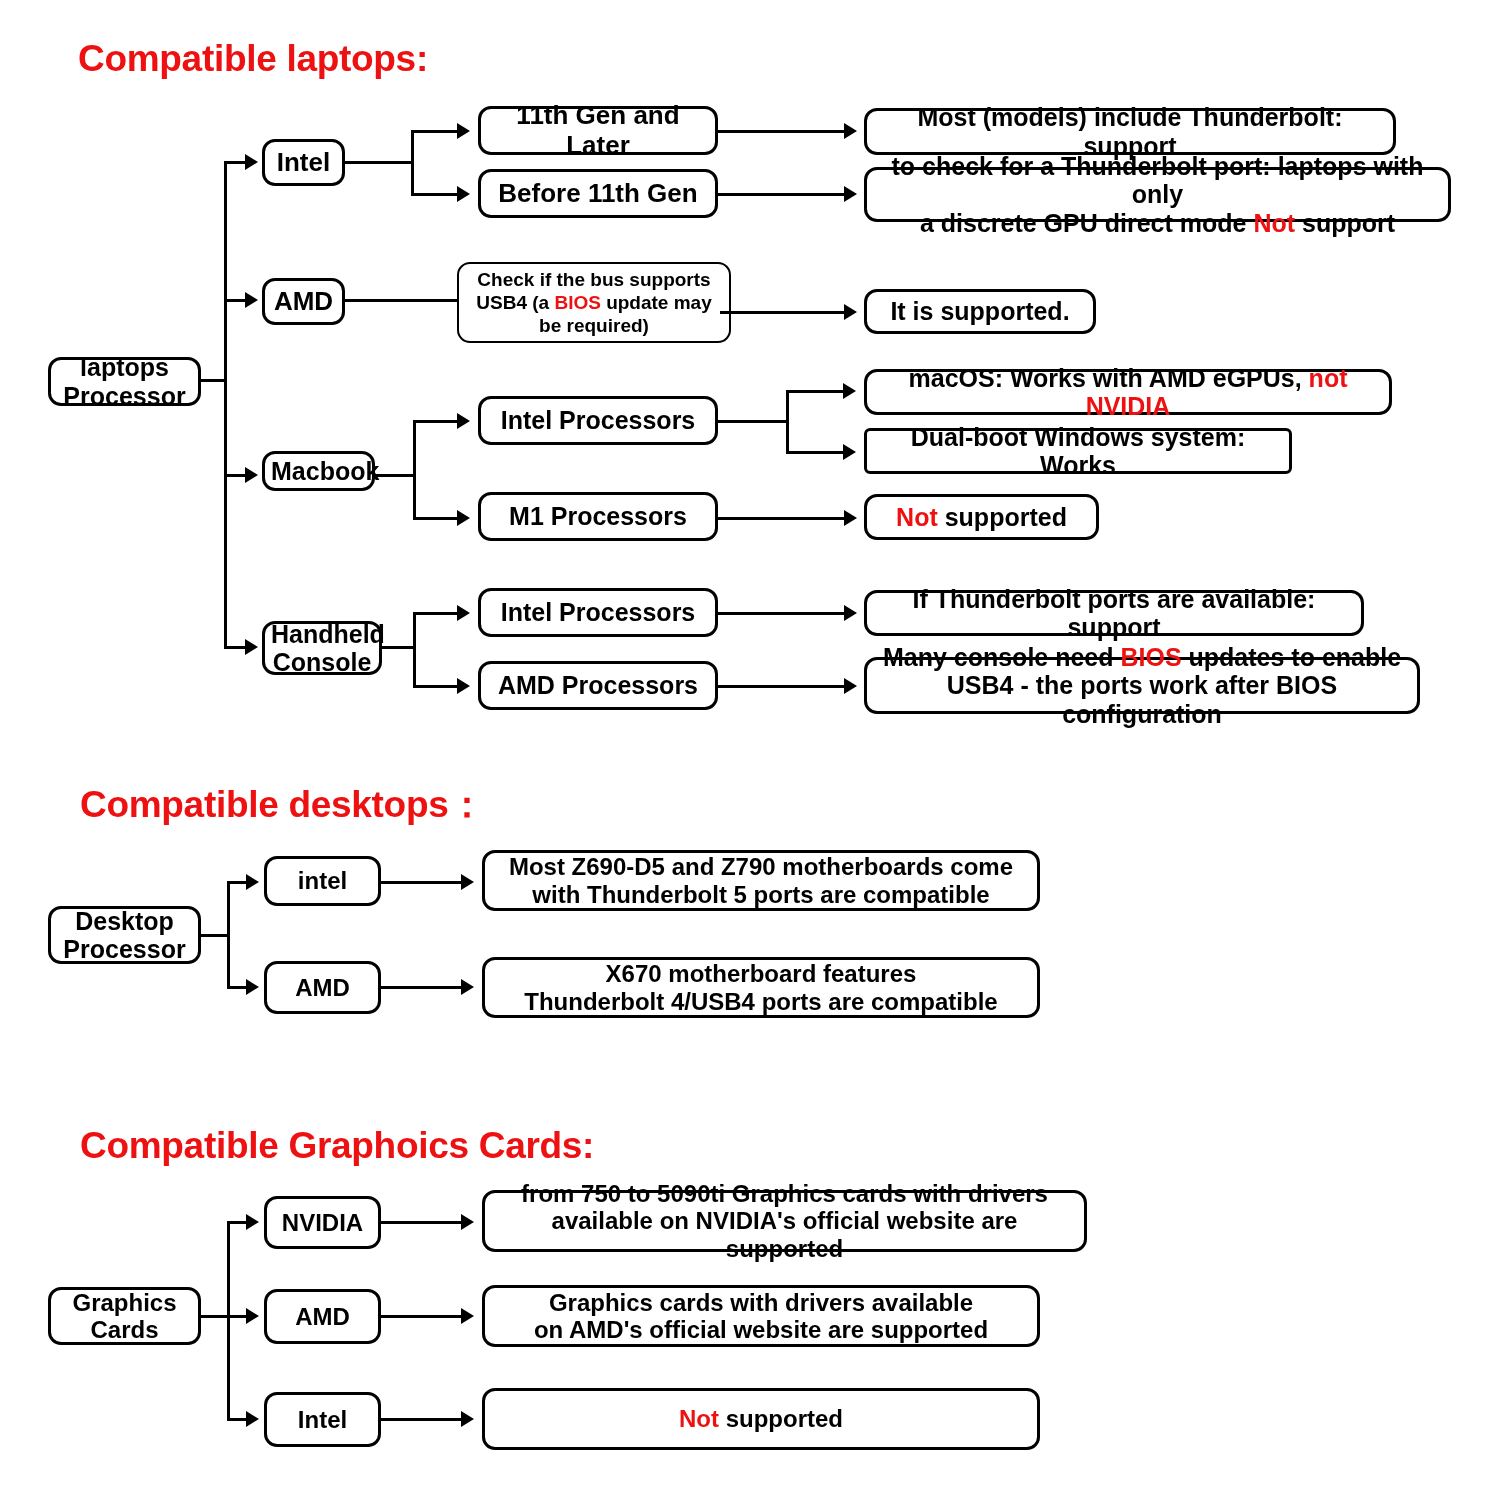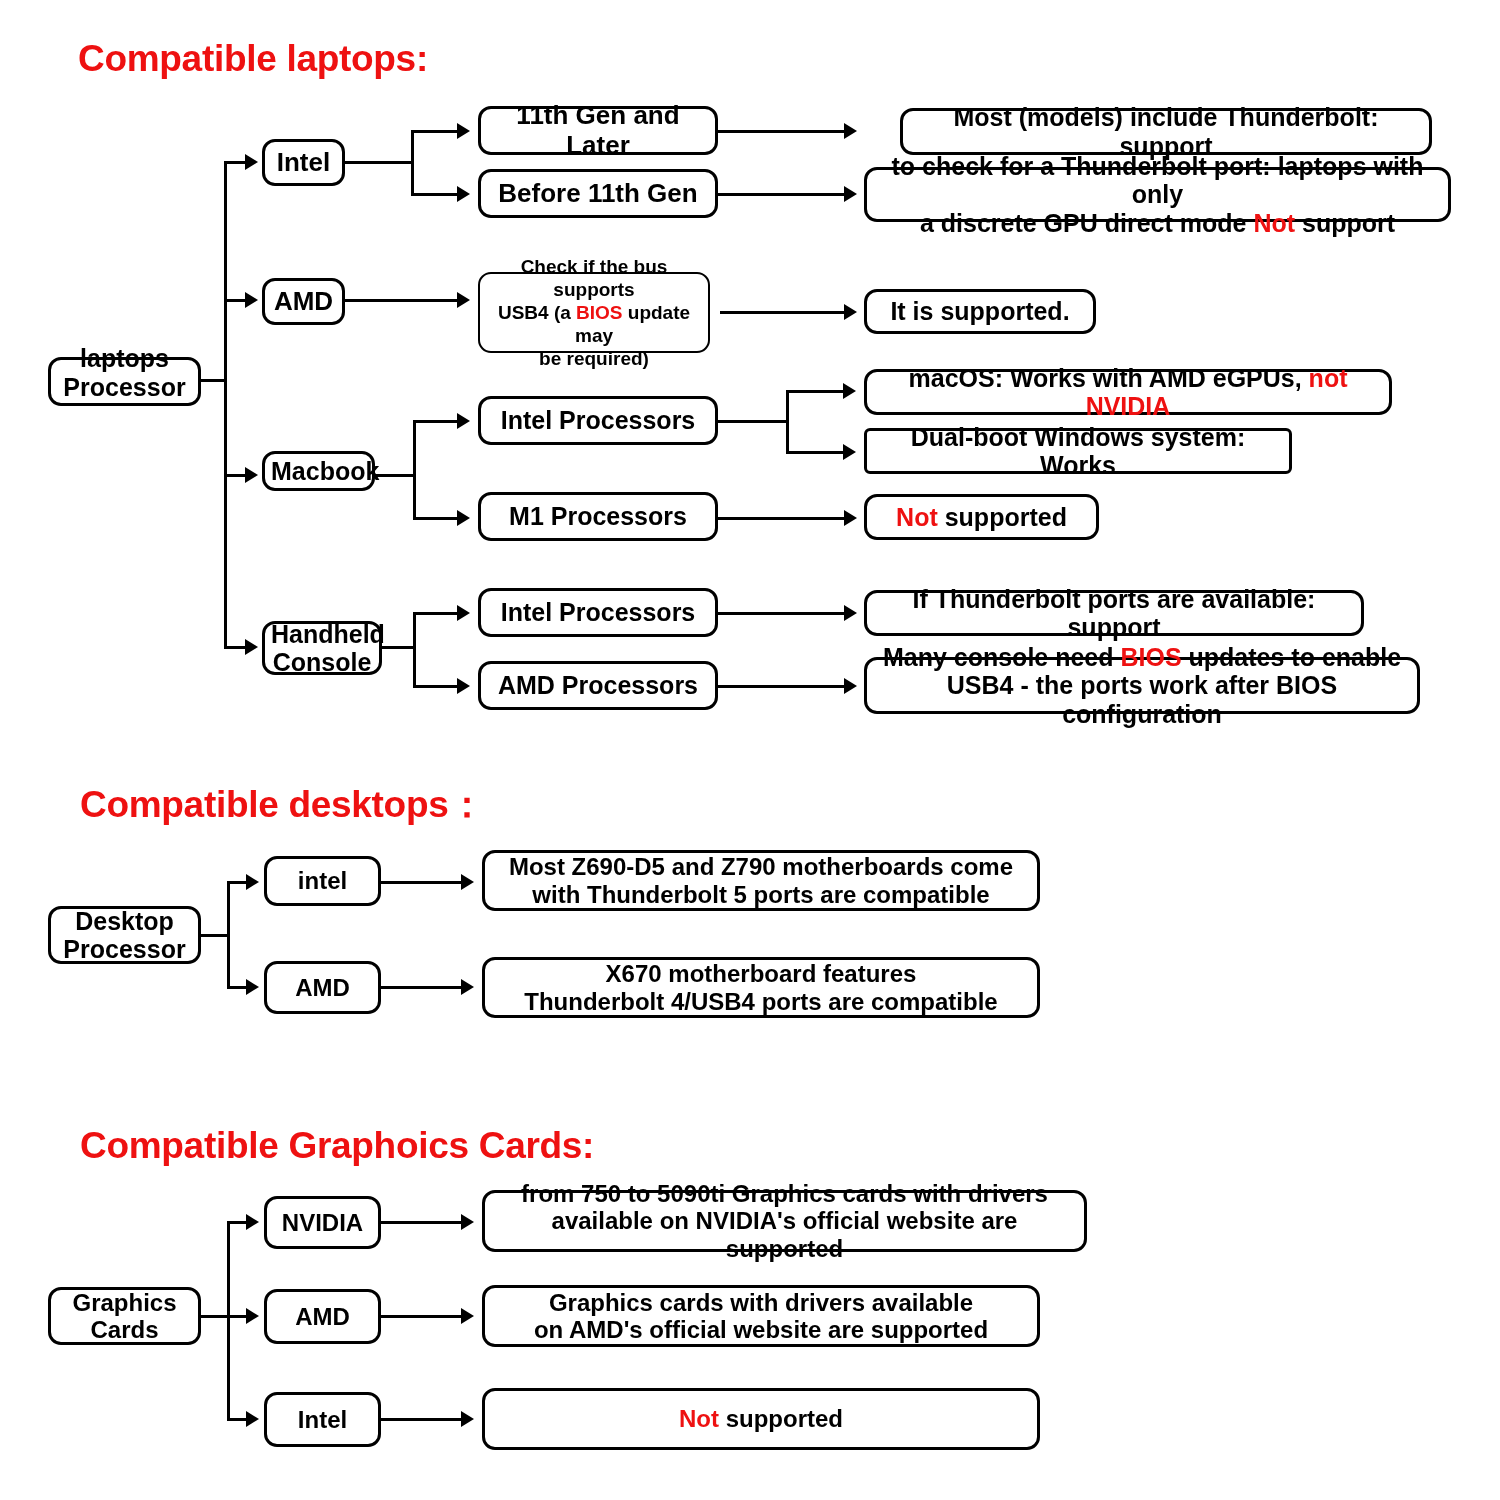--- a/index.html
+++ b/index.html
@@ -54,21 +54,21 @@
     border-left:13px solid #000;
   }
 </style>
 </head>
 <body>
 
 <div id="stage">
 
   <div class="sec-title" style="left:78px;top:38px;">Compatible laptops:</div>
 
-  <div class="node f25" style="left:48px;top:357px;width:153px;height:49px;align-items:flex-end;">
+  <div class="node f25" style="left:48px;top:357px;width:153px;height:49px;">
     <span class="txt"><span>laptops</span><br><span>Processor</span></span>
   </div>
 
   <div class="hline" style="left:200px;top:379px;width:27px;"></div>
   <div class="vline" style="left:224px;top:161px;height:487px;"></div>
 
   <div class="hline" style="left:224px;top:161px;width:22px;"></div>
   <div class="arrow" style="left:245px;top:154px;"></div>
 
   <div class="hline" style="left:224px;top:299px;width:22px;"></div>
@@ -96,34 +96,34 @@
   </div>
   <div class="node f26" style="left:478px;top:169px;width:240px;height:49px;">
     <span class="txt">Before 11th Gen</span>
   </div>
 
   <div class="hline" style="left:718px;top:130px;width:127px;"></div>
   <div class="arrow" style="left:844px;top:123px;"></div>
   <div class="hline" style="left:718px;top:193px;width:127px;"></div>
   <div class="arrow" style="left:844px;top:186px;"></div>
 
-  <div class="node f25" style="left:864px;top:108px;width:532px;height:47px;margin-left:36px;">
+  <div class="node f25" style="left:864px;top:108px;width:532px;height:47px;">
     <span class="txt">Most (models) include Thunderbolt: support</span>
   </div>
   <div class="node f25" style="left:864px;top:167px;width:587px;height:55px;">
     <span class="txt"><span>to check for a Thunderbolt port: laptops with only</span><br><span>a discrete  GPU direct mode </span><span class="red">Not</span><span> support</span></span>
   </div>
 
   <div class="node f26" style="left:262px;top:278px;width:83px;height:47px;">
     <span class="txt">AMD</span>
   </div>
   <div class="hline" style="left:345px;top:299px;width:113px;"></div>
   <div class="arrow" style="left:457px;top:292px;"></div>
 
-  <div class="node f19 thin" style="left:478px;top:262px;width:232px;height:81px;line-height:1.22;margin-top:10px;">
+  <div class="node f19 thin" style="left:457px;top:262px;width:274px;height:81px;line-height:1.22;">
     <span class="txt"><span>Check if the bus supports</span><br><span>USB4 (a </span><span class="red">BIOS</span><span> update may</span><br><span>be required)</span></span>
   </div>
   <div class="hline" style="left:720px;top:311px;width:125px;"></div>
   <div class="arrow" style="left:844px;top:304px;"></div>
   <div class="node f25" style="left:864px;top:289px;width:232px;height:45px;">
     <span class="txt">It is supported.</span>
   </div>
 
   <div class="node f25" style="left:262px;top:451px;width:113px;height:40px;">
     <span class="txt">Macbook</span>

